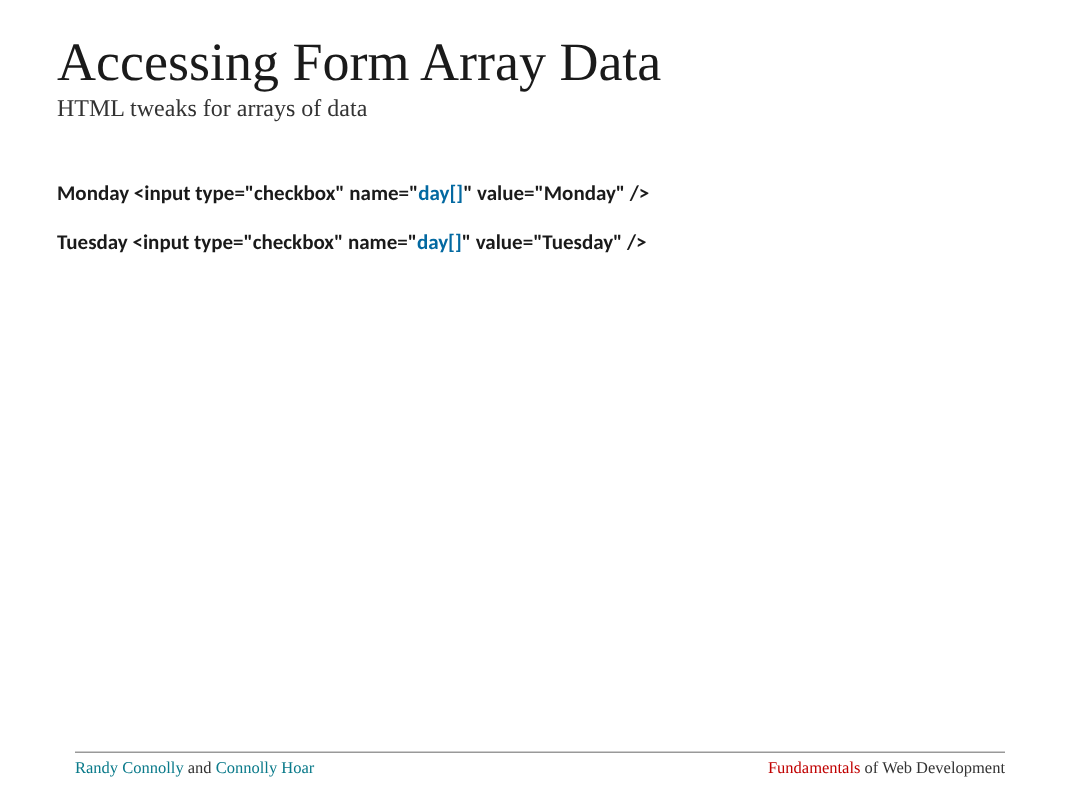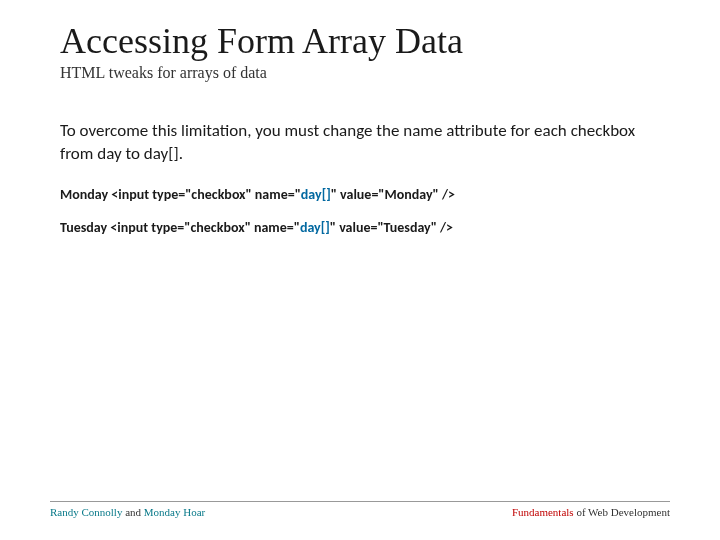--- a/index.html
+++ b/index.html
@@ -9,21 +9,21 @@
     }
     body {
       width: 720px;
       height: 540px;
       background: #fff;
       font-family: Georgia, 'Times New Roman', serif;
       position: relative;
       overflow: hidden;
     }
     .slide {
-      padding: 20px 50px 20px 60px;
+      padding: 20px 50px 20px 38px;
       height: 100%;
       position: relative;
       border-radius: 12px;
     }
     .title {
       font-size: 36px;
       font-weight: normal;
       color: #1a1a1a;
       margin-bottom: 2px;
     }
@@ -85,31 +85,30 @@
     }
   </style>
 </head>
 <body>
 
 <div class="slide">
   <h1 class="title">Accessing Form Array Data</h1>
   <div class="subtitle">HTML tweaks for arrays of data</div>
 
 
-  <p class="body-text">To overcome this limitation, you must change the name attribute for each checkbox from day to day[].</p>
 
   <div class="code-line">
     <span>Monday &lt;input type="checkbox" name="</span><span class="highlight">day[]</span><span>" value="Monday" /&gt;</span>
   </div>
 
   <div class="code-line">
     <span>Tuesday &lt;input type="checkbox" name="</span><span class="highlight">day[]</span><span>" value="Tuesday" /&gt;</span>
   </div>
 
   <div class="footer">
     <div>
-      <span class="author1">Randy Connolly </span><span class="author-and">and </span><span class="author2">Monday Hoar</span>
+      <span class="author1">Randy Connolly </span><span class="author-and">and </span><span class="author2">Connolly Hoar</span>
     </div>
     <div class="book-title">
       <span class="book-fundamentals">Fundamentals </span><span>of Web Development</span>
     </div>
   </div>
 </div>
 
 </body></html>

